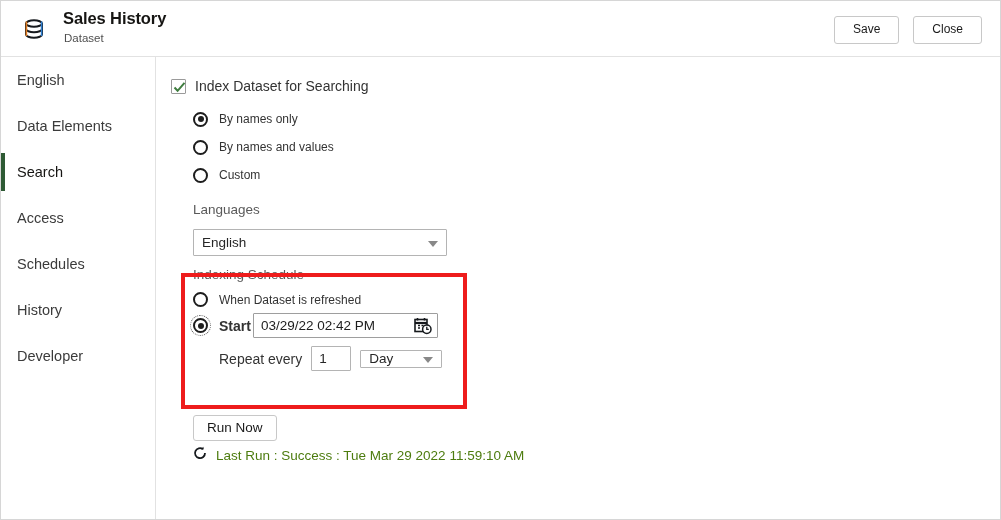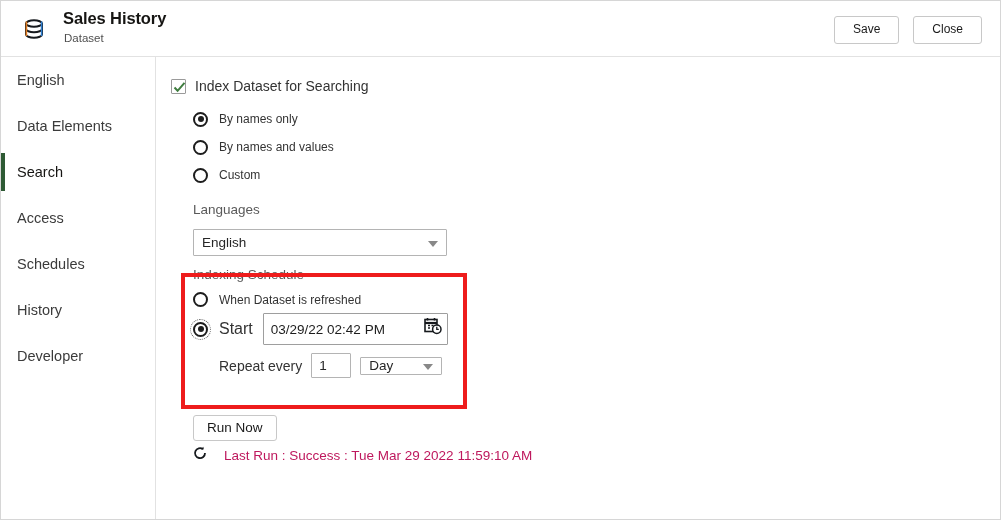--- a/index.html
+++ b/index.html
@@ -221,29 +221,30 @@
     margin-left: 10px;
     margin-bottom: 10px;
   }
   .sched-rows { margin-left: 10px; }
   .sched-row {
     display: flex;
     align-items: center;
     margin-bottom: 6px;
   }
   .start-label {
-    font-size: 16px;
+    font-size: 14px;
     color: #333333;
     margin-left: 11px;
-    margin-right: 10px;
+    margin-right: 2px;
+    font-weight: bold;
   }
   .datefield {
     box-sizing: border-box;
     width: 185px;
-    height: 32px;
+    height: 25px;
     border: 1px solid #9e9e9e;
     background: #ffffff;
     display: flex;
     align-items: center;
     position: relative;
     border-radius: 1px;
   }
   .datefield .dval {
     font-size: 13.5px;
     color: #1d1d1d;
@@ -309,23 +310,23 @@
     padding: 4px 13px 5px 13px;
     cursor: pointer;
   }
   .lastrun {
     position: absolute;
     left: 36px; top: 389px;
     display: flex;
     align-items: center;
   }
   .lastrun-text {
-    margin-left: 17px;
-    font-size: 13.5px;
-    color: #be185d;
+    margin-left: 9px;
+    font-size: 13.5px;
+    color: #4d7c0f;
   }
 </style>
 </head>
 <body>
 
 <div id="app">
 
   <div class="header">
 
     <span class="hdr-icon">

